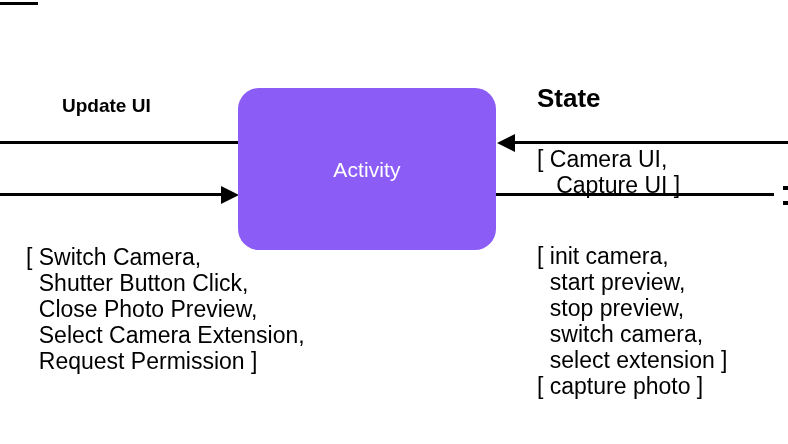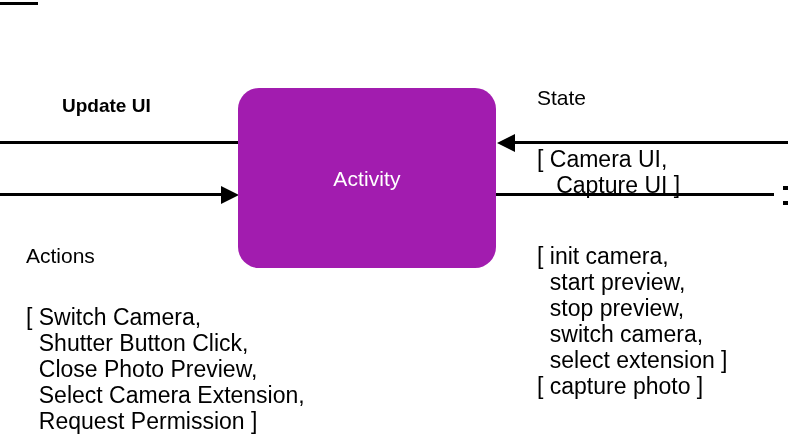--- a/index.html
+++ b/index.html
@@ -28,22 +28,22 @@
     height: 3px;
     background: #000000;
   }
 
   
   .node {
     position: absolute;
     left: 238px;
     top: 88px;
     width: 258px;
-    height: 180px;
-    background: #a21caf;
+    height: 162px;
+    background: #8b5cf6;
     border-radius: 21px;
     display: flex;
     align-items: center;
     justify-content: center;
     z-index: 4;
   }
   .node-label {
     color: #ffffff;
     font-size: 21px;
     font-weight: 400;
@@ -106,22 +106,22 @@
     line-height: 24px;
   }
 
   .lbl-update-ui { left: 62px;  top: 94px; }
 
   .blk-actions     { left: 26px;  top: 208px; }
   .blk-state       { left: 537px; top: 50px;  }
   .blk-operations  { left: 537px; top: 207px; }
 
   .blk-heading {
-    font-weight: normal;
-    font-size: 21px;
+    font-weight: bold;
+    font-size: 26px;
     line-height: 24px;
     white-space: pre;
   }
   .blk-body {
     font-weight: 400;
     font-size: 23px;
     line-height: 26px;
     white-space: pre;
   }
 </style>
@@ -143,21 +143,20 @@
   <div class="frag frag-a"></div>
   <div class="frag frag-b"></div>
 
   <div class="node">
     <span class="node-label">Activity</span>
   </div>
 
   <div class="label label-bold lbl-update-ui">Update UI</div>
 
   <div class="label blk-actions">
-    <div class="blk-heading">Actions</div>
     <div class="blk-body">[ Switch Camera,
   Shutter Button Click,
   Close Photo Preview,
   Select Camera Extension,
   Request Permission ]</div>
   </div>
 
   <div class="label blk-state">
     <div class="blk-heading">State</div>
     <div class="blk-body">[ Camera UI,

